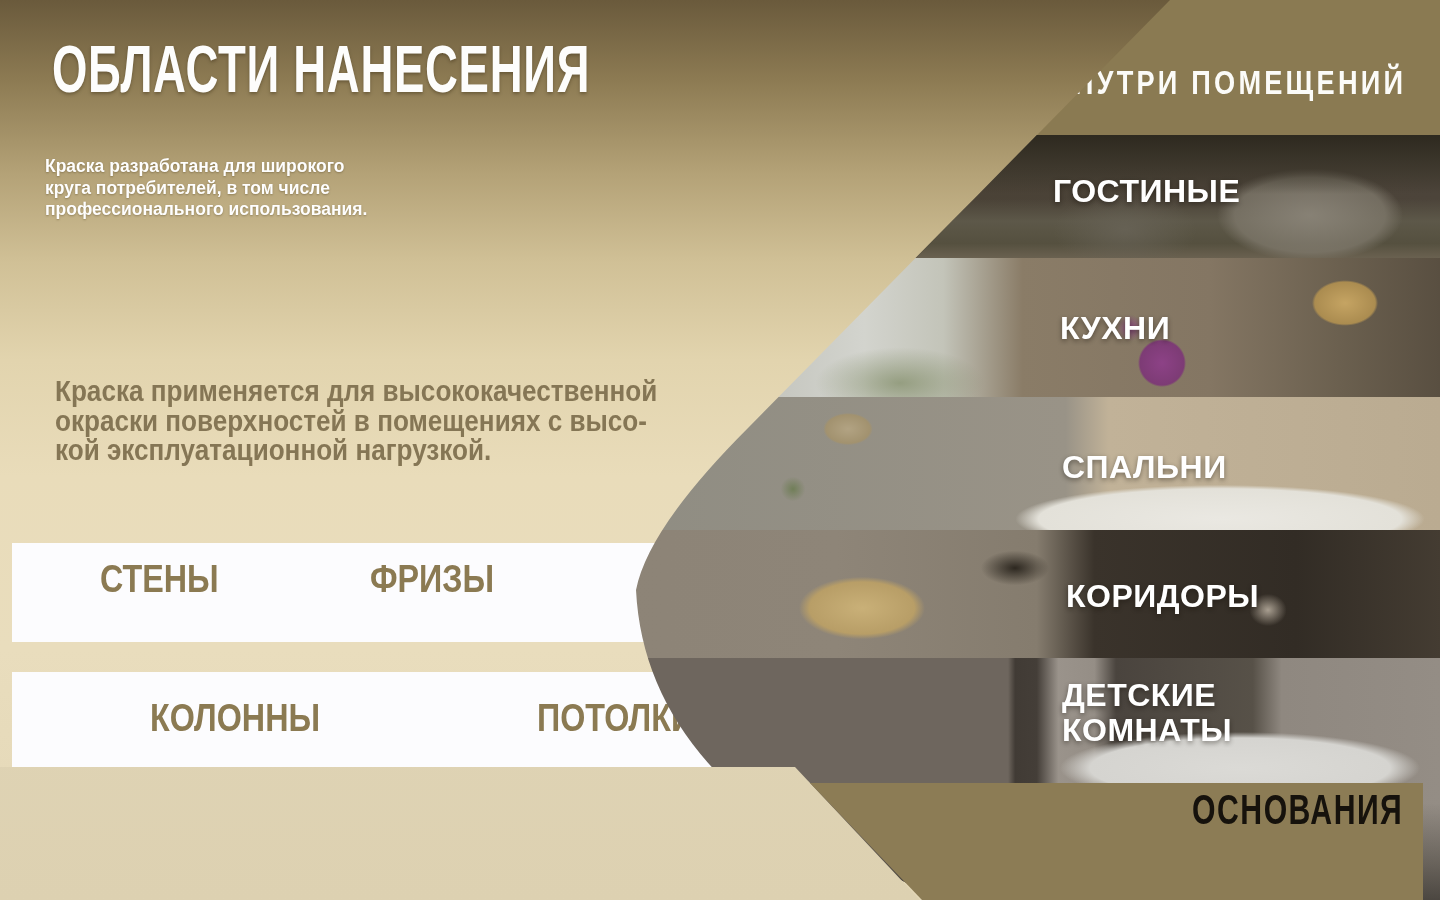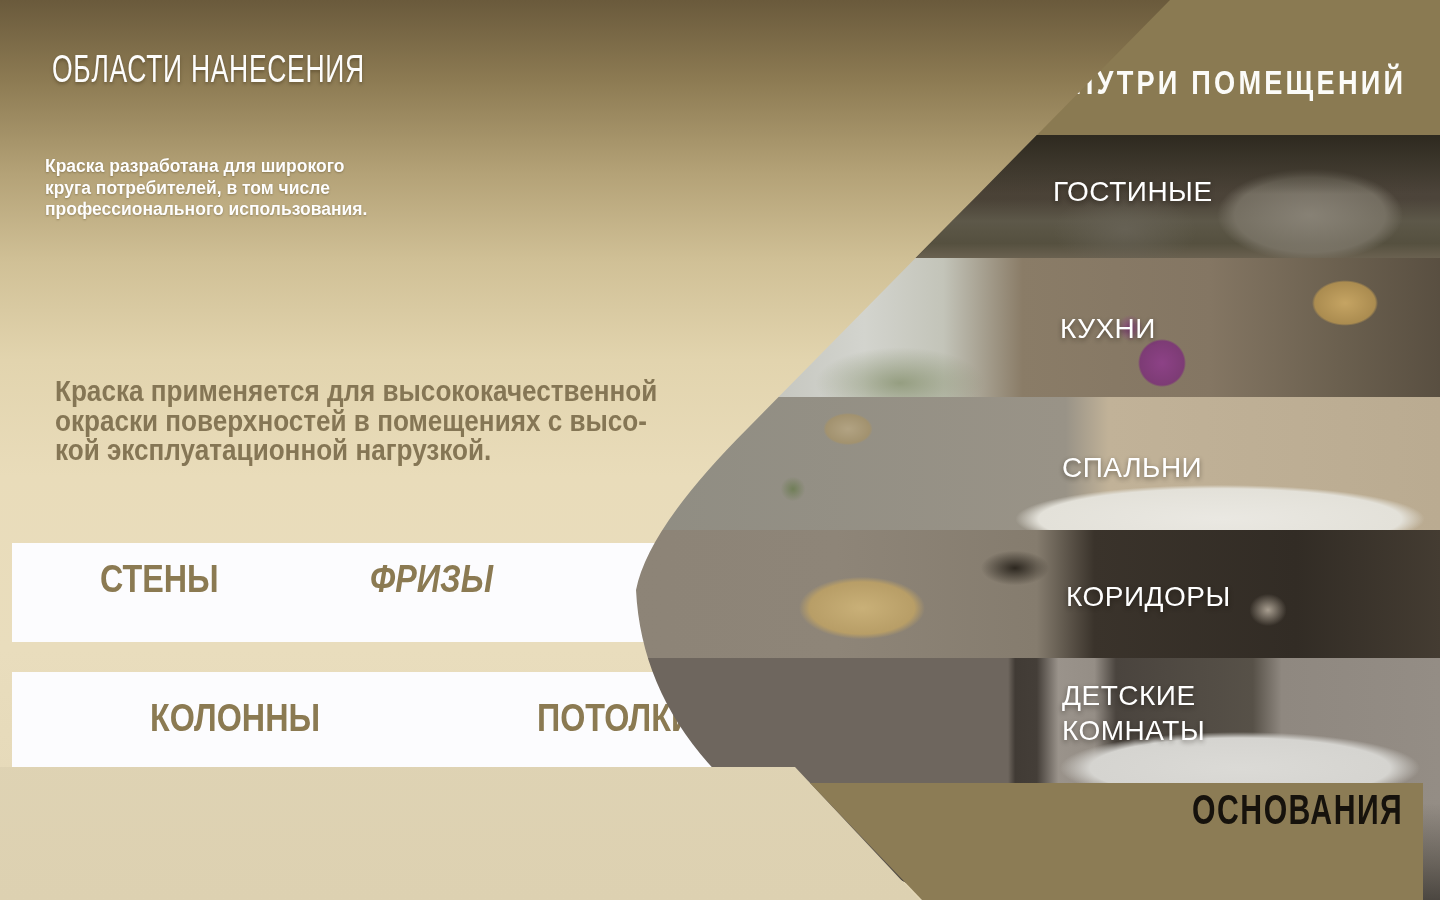--- a/index.html
+++ b/index.html
@@ -6,21 +6,21 @@
   .slide{
     position:relative;width:1440px;height:900px;overflow:hidden;
     font-family:"Liberation Sans",sans-serif;
     background:linear-gradient(180deg,#6a5a3c 0%,#8d7b53 9%,#b3a176 19%,#d0c096 29%,#e2d4ae 40%,#e9dcba 53%,#e9ddbd 72%,#e3d7b7 100%);
   }
   .abs{position:absolute;}
   .cond{display:inline-block;transform-origin:left center;}
   .cond-r{display:inline-block;transform-origin:right center;}
 
   
-  .title{left:52px;top:41px;color:#fdfdfc;font-weight:400;font-size:39px;line-height:56px;letter-spacing:1px;white-space:nowrap;text-shadow:0 2px 4px rgba(40,30,10,.35);}
+  .title{left:52px;top:41px;color:#fdfdfc;font-weight:700;font-size:67px;line-height:56px;letter-spacing:1px;white-space:nowrap;text-shadow:0 2px 4px rgba(40,30,10,.35);}
   .title .cond{transform:scaleX(.68);}
   .intro{left:45px;top:156px;width:420px;color:#fefefe;font-weight:700;font-size:17.5px;line-height:21.5px;white-space:pre-line;text-shadow:0 1px 2px rgba(60,45,15,.35);}
   .desc{left:55px;top:377px;width:760px;color:#857655;font-weight:700;font-size:29px;line-height:29.5px;white-space:pre-line;}
   .desc .cond{transform:scaleX(.9);}
 
   
   .band{left:12px;background:#fcfcfe;}
   .band-1{top:543px;height:99px;width:760px;}
   .band-2{top:672px;height:95px;width:790px;}
   .band-label{position:absolute;color:#8b7a52;font-weight:700;font-size:38px;line-height:40px;white-space:nowrap;}
@@ -48,21 +48,21 @@
     linear-gradient(90deg,#85847b 0%,#8e8c82 40%,#999387 74%,#c1b298 77%,#baab91 100%);}
   .strip-4{top:530px;height:128px;background:
     radial-gradient(ellipse 105px 52px at 862px 78px,#c9b078 0%,#b89e67 50%,rgba(0,0,0,0) 60%),
     radial-gradient(ellipse 55px 28px at 1015px 38px,rgba(35,30,23,.9) 0%,rgba(0,0,0,0) 62%),
     radial-gradient(ellipse 30px 26px at 1268px 80px,#a89e90 0%,rgba(0,0,0,0) 62%),
     linear-gradient(90deg,#6b6355 0%,#7d7567 14%,#8c8376 34%,#8e8578 58%,#857c6e 72%,#3a332b 76%,#322c25 90%,#443c32 100%);}
   .strip-5{top:658px;height:242px;background:
     radial-gradient(ellipse 300px 60px at 1240px 110px,#dbdad6 0%,#d5d4d0 50%,rgba(0,0,0,0) 60%),
     linear-gradient(180deg,rgba(0,0,0,0) 60%,rgba(62,57,50,.5) 85%,rgba(45,41,36,.7) 100%),
     linear-gradient(90deg,#6e665e 0%,#6e665e 70%,#413b35 70.5%,#443e38 72%,#9a938b 73.5%,#958e86 76%,#4a443e 77.5%,#575148 87%,#8f8880 89%,#948d85 100%);}
-  .room-label{position:absolute;color:#ffffff;font-weight:400;font-size:28px;line-height:35px;letter-spacing:.5px;white-space:pre-line;text-shadow:0 2px 5px rgba(20,15,8,.45);}
+  .room-label{position:absolute;color:#ffffff;font-weight:700;font-size:32px;line-height:35px;letter-spacing:.5px;white-space:pre-line;text-shadow:0 2px 5px rgba(20,15,8,.45);}
 
   
   .khaki-top{inset:0;background:#8a7a52;clip-path:polygon(1170px 0,1440px 0,1440px 135px,1037px 135px);}
   .khaki-top-label{position:absolute;right:34px;top:64px;color:#fbfbf8;font-weight:700;font-size:34px;line-height:36px;letter-spacing:4px;white-space:nowrap;}
   .khaki-top-label .cond-r{transform:scaleX(.8);}
   .tan-band{inset:0;background:linear-gradient(180deg,#e6dcc1,#ddd1b1);clip-path:polygon(0 767px,795px 767px,920px 900px,0 900px);}
   .khaki-bottom{inset:0;background:#8c7c55;clip-path:polygon(810px 783px,1423px 783px,1423px 900px,922px 900px);}
   .khaki-bottom-label{position:absolute;right:37px;top:788px;color:#16120c;font-weight:700;font-size:42px;line-height:44px;letter-spacing:2px;white-space:nowrap;}
   .khaki-bottom-label .cond-r{transform:scaleX(.72);}
 </style>
@@ -76,21 +76,21 @@
   <div class="abs intro">Краска разработана для широкого
 круга потребителей, в том числе
 профессионального использования.</div>
 
   <div class="abs desc"><span class="cond" style="white-space:pre-line;">Краска применяется для высококачественной
 окраски поверхностей в помещениях с высо-
 кой эксплуатационной нагрузкой.</span></div>
 
   <div class="abs band band-1">
     <div class="band-label" style="left:88px;top:16px;"><span class="cond">СТЕНЫ</span></div>
-    <div class="band-label" style="left:358px;top:16px;font-style:italic;"><span class="cond">ФРИЗЫ</span></div>
+    <div class="band-label" style="left:358px;top:16px;"><span class="cond">ФРИЗЫ</span></div>
   </div>
   <div class="abs band band-2">
     <div class="band-label" style="left:138px;top:26px;"><span class="cond">КОЛОННЫ</span></div>
     <div class="band-label" style="left:493px;top:26px;margin-left:32px;"><span class="cond">ПОТОЛКИ</span></div>
   </div>
 
   <div class="abs photo-block">
     <div class="strip strip-1">
       <div class="room-label" style="left:1053px;top:39px;">ГОСТИНЫЕ</div>
     </div>

